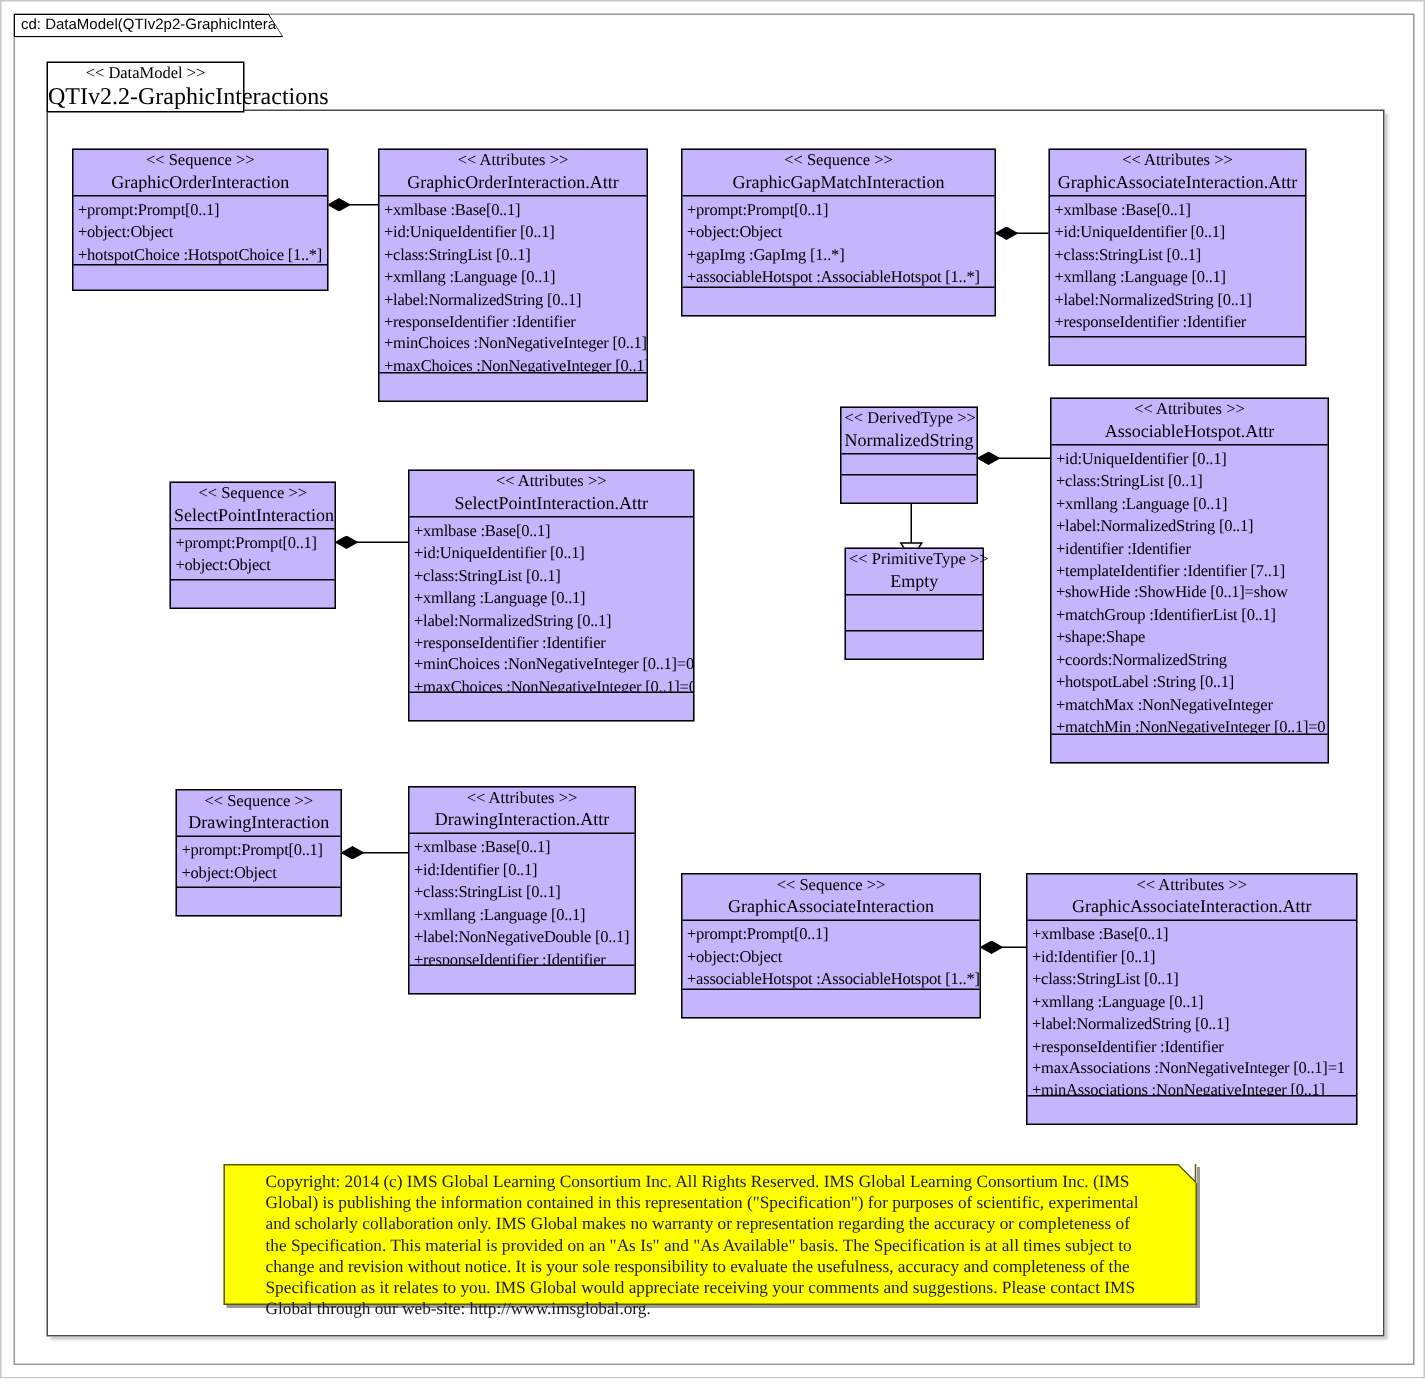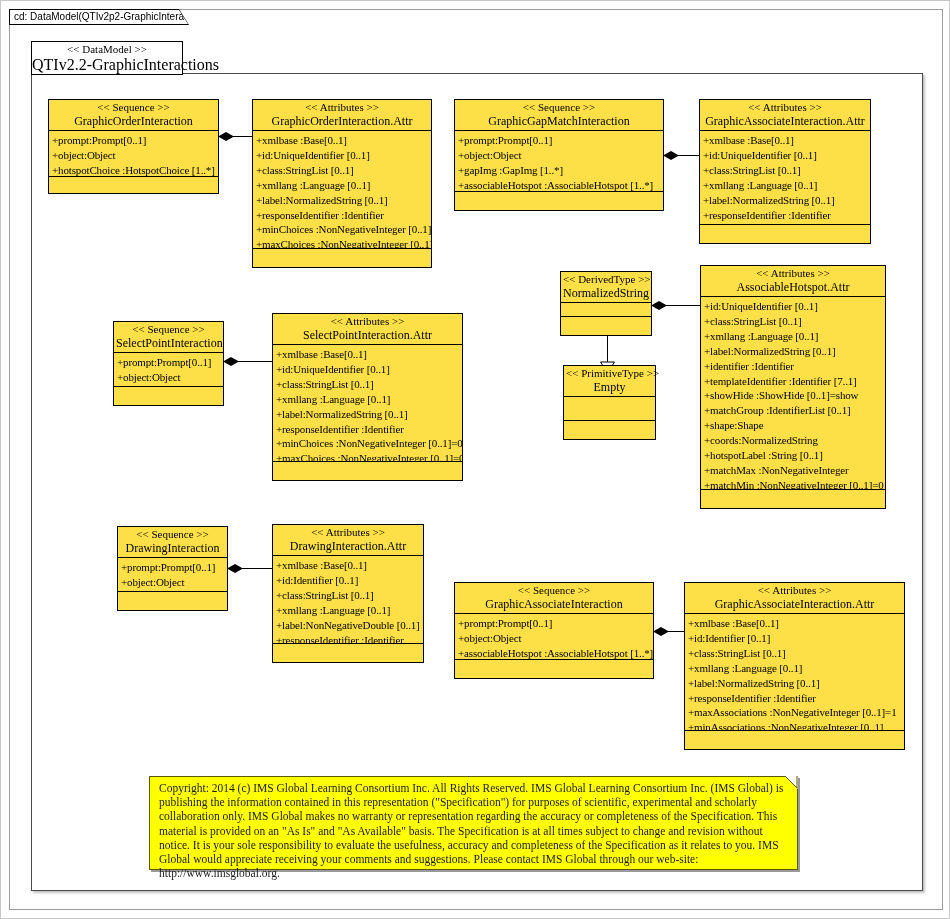--- a/index.html
+++ b/index.html
@@ -11,41 +11,41 @@
   
   .outer-frame { position:absolute; left:8px; top:8px; width:934px; height:901px; border:1px solid #9a9a9a; box-sizing:border-box; }
   
   .tab { position:absolute; left:8px; top:8px; width:180px; height:16px; background:#000; clip-path:polygon(0 0, 170px 0, 180px 100%, 0 100%); }
   .tab-inner { position:absolute; left:1px; top:1px; width:178px; height:14px; background:#fff; clip-path:polygon(0 0, 169px 0, 178px 100%, 0 100%);
     font-family:"Liberation Sans", sans-serif; font-size:10px; line-height:14px; padding-left:4px; box-sizing:border-box; white-space:nowrap; }
   .tab-inner b { font-weight:normal; }
   
   .inner-frame { position:absolute; left:30px; top:72px; width:892px; height:818px; border:1px solid #4a4a4a; box-sizing:border-box; box-shadow:2px 2px 2px #c4c4c4; }
   
-  .model-label { position:absolute; left:30px; top:40px; width:152px; height:34px; border:1px solid #000; background:#fff; box-sizing:border-box; z-index:3; }
+  .model-label { position:absolute; left:30px; top:40px; width:132px; height:34px; border:1px solid #000; background:#fff; box-sizing:border-box; z-index:3; }
   .model-label .st { text-align:center; font-size:11px; line-height:15px; }
   .model-label .nm { text-align:center; font-size:16px; line-height:15px; white-space:nowrap; }
   
-  .uml-class { position:absolute; background:#fde047; border:1px solid #000; box-sizing:border-box; display:flex; flex-direction:column; z-index:2; }
+  .uml-class { position:absolute; background:#c4b5fd; border:1px solid #000; box-sizing:border-box; display:flex; flex-direction:column; z-index:2; }
   .uml-head { border-bottom:1px solid #000; text-align:center; padding:1px 2px 2px; flex:0 0 auto; }
   .stereotype { font-size:11px; line-height:13px; white-space:nowrap; }
   .class-name { font-size:12px; font-weight:normal; line-height:14px; white-space:nowrap; }
   .uml-attrs { border-bottom:1px solid #000; padding:2px 2px 0 3px; flex:1 1 auto; overflow:hidden; }
   .attr-row { font-size:11px; line-height:14.9px; letter-spacing:-0.15px; white-space:nowrap; }
   .uml-empty { flex:0 0 18px; }
   .empty-16 .uml-empty { flex:0 0 16px; }
   
   .connector { position:absolute; height:9px; z-index:1; }
   .conn-line { position:absolute; left:0; right:0; top:4px; height:1px; background:#000; }
   .diamond { position:absolute; left:0; top:0; width:16px; height:9px; background:#000; clip-path:polygon(0 50%, 50% 0, 100% 50%, 50% 100%); }
   .gen-connector { position:absolute; z-index:1; }
   .gen-line { position:absolute; left:8px; top:0; width:1px; background:#000; }
   
   .note { position:absolute; left:148px; top:775px; width:649px; height:94px; border:1px solid #5a5a00; box-sizing:border-box;
-    box-shadow:2px 2px 0 #9a9a9a; padding:4px 9px; font-size:11.5px; line-height:14.2px; color:#1c1c1c; }
+    box-shadow:2px 2px 0 #9a9a9a; padding:4px 27px; font-size:11.5px; line-height:14.2px; color:#1c1c1c; }
   .note-fold { position:absolute; top:-1px; right:-1px; }
 </style>
 </head>
 <body>
 
 <div class="screen">
 
   <div class="outer-frame"></div>
 
   <div class="tab">

